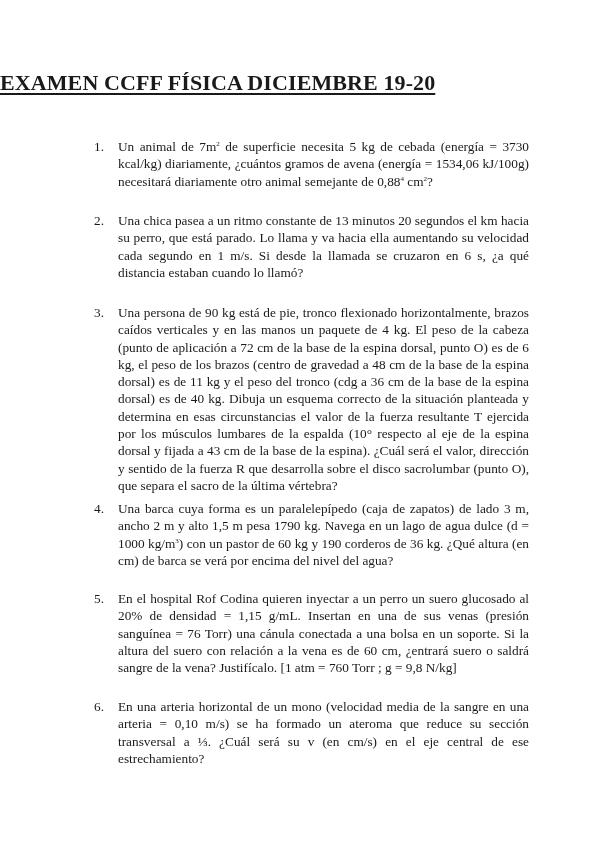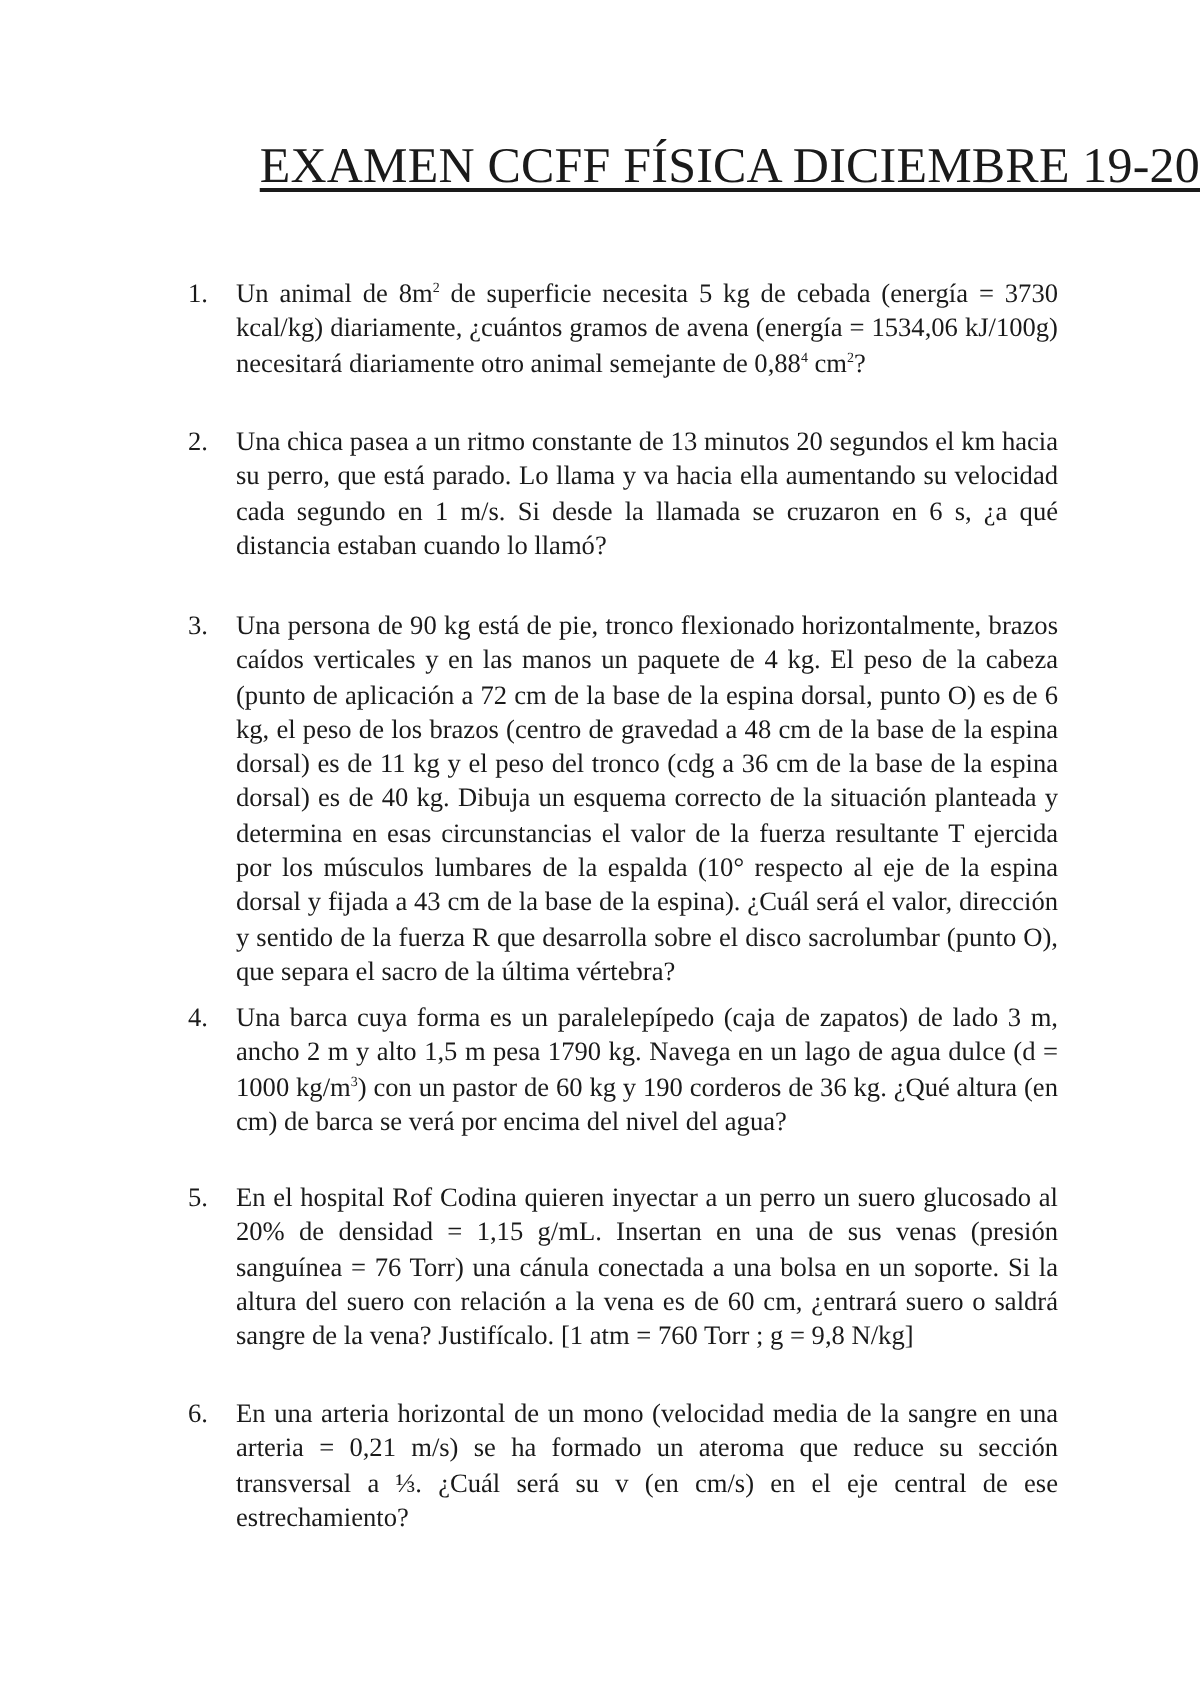--- a/index.html
+++ b/index.html
@@ -1,33 +1,33 @@
 <!DOCTYPE html>
 <html><head>
 <meta charset="utf-8">
 <style>
   html, body { margin:0; padding:0; background:#ffffff; }
   body { width:600px; height:848px; overflow:hidden; position:relative;
          font-family:"Liberation Serif","DejaVu Serif",serif; color:#1a1a1a; }
-  .title { position:absolute; left:0; width:600px; top:70px; text-align:right;
-           font-size:25px; font-weight:normal; text-decoration:underline;
+  .title { position:absolute; left:0; width:600px; top:70px; text-align:left;
+           font-size:22px; font-weight:bold; text-decoration:underline;
            text-underline-offset:3px; letter-spacing:0.1px; }
   .q { position:absolute; left:118px; width:411px; font-size:13.3px;
        line-height:17.3px; text-align:justify; }
   .q .num { position:absolute; left:-24px; top:0; }
   sup { font-size:7px; line-height:0; vertical-align:5px; }
 </style>
 </head>
 <body>
 
 <div class="title">EXAMEN CCFF FÍSICA DICIEMBRE 19-20</div>
 
 <div class="q" style="top:138px">
   <span class="num">1.</span>
-  <span>Un animal de 8m</span><sup>2</sup><span> de superficie necesita 5 kg de cebada (energía = 3730 kcal/kg) diariamente, ¿cuántos gramos de avena (energía = 1534,06 kJ/100g) necesitará diariamente otro animal semejante de 0,88</span><sup>4</sup><span> cm</span><sup>2</sup><span>?</span>
+  <span>Un animal de 7m</span><sup>2</sup><span> de superficie necesita 5 kg de cebada (energía = 3730 kcal/kg) diariamente, ¿cuántos gramos de avena (energía = 1534,06 kJ/100g) necesitará diariamente otro animal semejante de 0,88</span><sup>4</sup><span> cm</span><sup>2</sup><span>?</span>
 </div>
 
 <div class="q" style="top:212px">
   <span class="num">2.</span>
   <span>Una chica pasea a un ritmo constante de 13 minutos 20 segundos el km hacia su perro, que está parado. Lo llama y va hacia ella aumentando su velocidad cada segundo en 1 m/s. Si desde la llamada se cruzaron en 6 s, ¿a qué distancia estaban cuando lo llamó?</span>
 </div>
 
 <div class="q" style="top:304px">
   <span class="num">3.</span>
   <span>Una persona de 90 kg está de pie, tronco flexionado horizontalmente, brazos caídos verticales y en las manos un paquete de 4 kg. El peso de la cabeza (punto de aplicación a 72 cm de la base de la espina dorsal, punto O) es de 6 kg, el peso de los brazos (centro de gravedad a 48 cm de la base de la espina dorsal) es de 11 kg y el peso del tronco (cdg a 36 cm de la base de la espina dorsal) es de 40 kg. Dibuja un esquema correcto de la situación planteada y determina en esas circunstancias el valor de la fuerza resultante T ejercida por los músculos lumbares de la espalda (10° respecto al eje de la espina dorsal y fijada a 43 cm de la base de la espina). ¿Cuál será el valor, dirección y sentido de la fuerza R que desarrolla sobre el disco sacrolumbar (punto O), que separa el sacro de la última vértebra?</span>
@@ -38,14 +38,14 @@
   <span>Una barca cuya forma es un paralelepípedo (caja de zapatos) de lado 3 m, ancho 2 m y alto 1,5 m pesa 1790 kg. Navega en un lago de agua dulce (d = 1000 kg/m</span><sup>3</sup><span>) con un pastor de 60 kg y 190 corderos de 36 kg. ¿Qué altura (en cm) de barca se verá por encima del nivel del agua?</span>
 </div>
 
 <div class="q" style="top:590px">
   <span class="num">5.</span>
   <span>En el hospital Rof Codina quieren inyectar a un perro un suero glucosado al 20% de densidad = 1,15 g/mL. Insertan en una de sus venas (presión sanguínea = 76 Torr) una cánula conectada a una bolsa en un soporte. Si la altura del suero con relación a la vena es de 60 cm, ¿entrará suero o saldrá sangre de la vena? Justifícalo. [1 atm = 760 Torr ; g = 9,8 N/kg]</span>
 </div>
 
 <div class="q" style="top:698px">
   <span class="num">6.</span>
-  <span>En una arteria horizontal de un mono (velocidad media de la sangre en una arteria = 0,21 m/s) se ha formado un ateroma que reduce su sección transversal a ⅓. ¿Cuál será su v (en cm/s) en el eje central de ese estrechamiento?</span>
+  <span>En una arteria horizontal de un mono (velocidad media de la sangre en una arteria = 0,10 m/s) se ha formado un ateroma que reduce su sección transversal a ⅓. ¿Cuál será su v (en cm/s) en el eje central de ese estrechamiento?</span>
 </div>
 
 </body></html>

